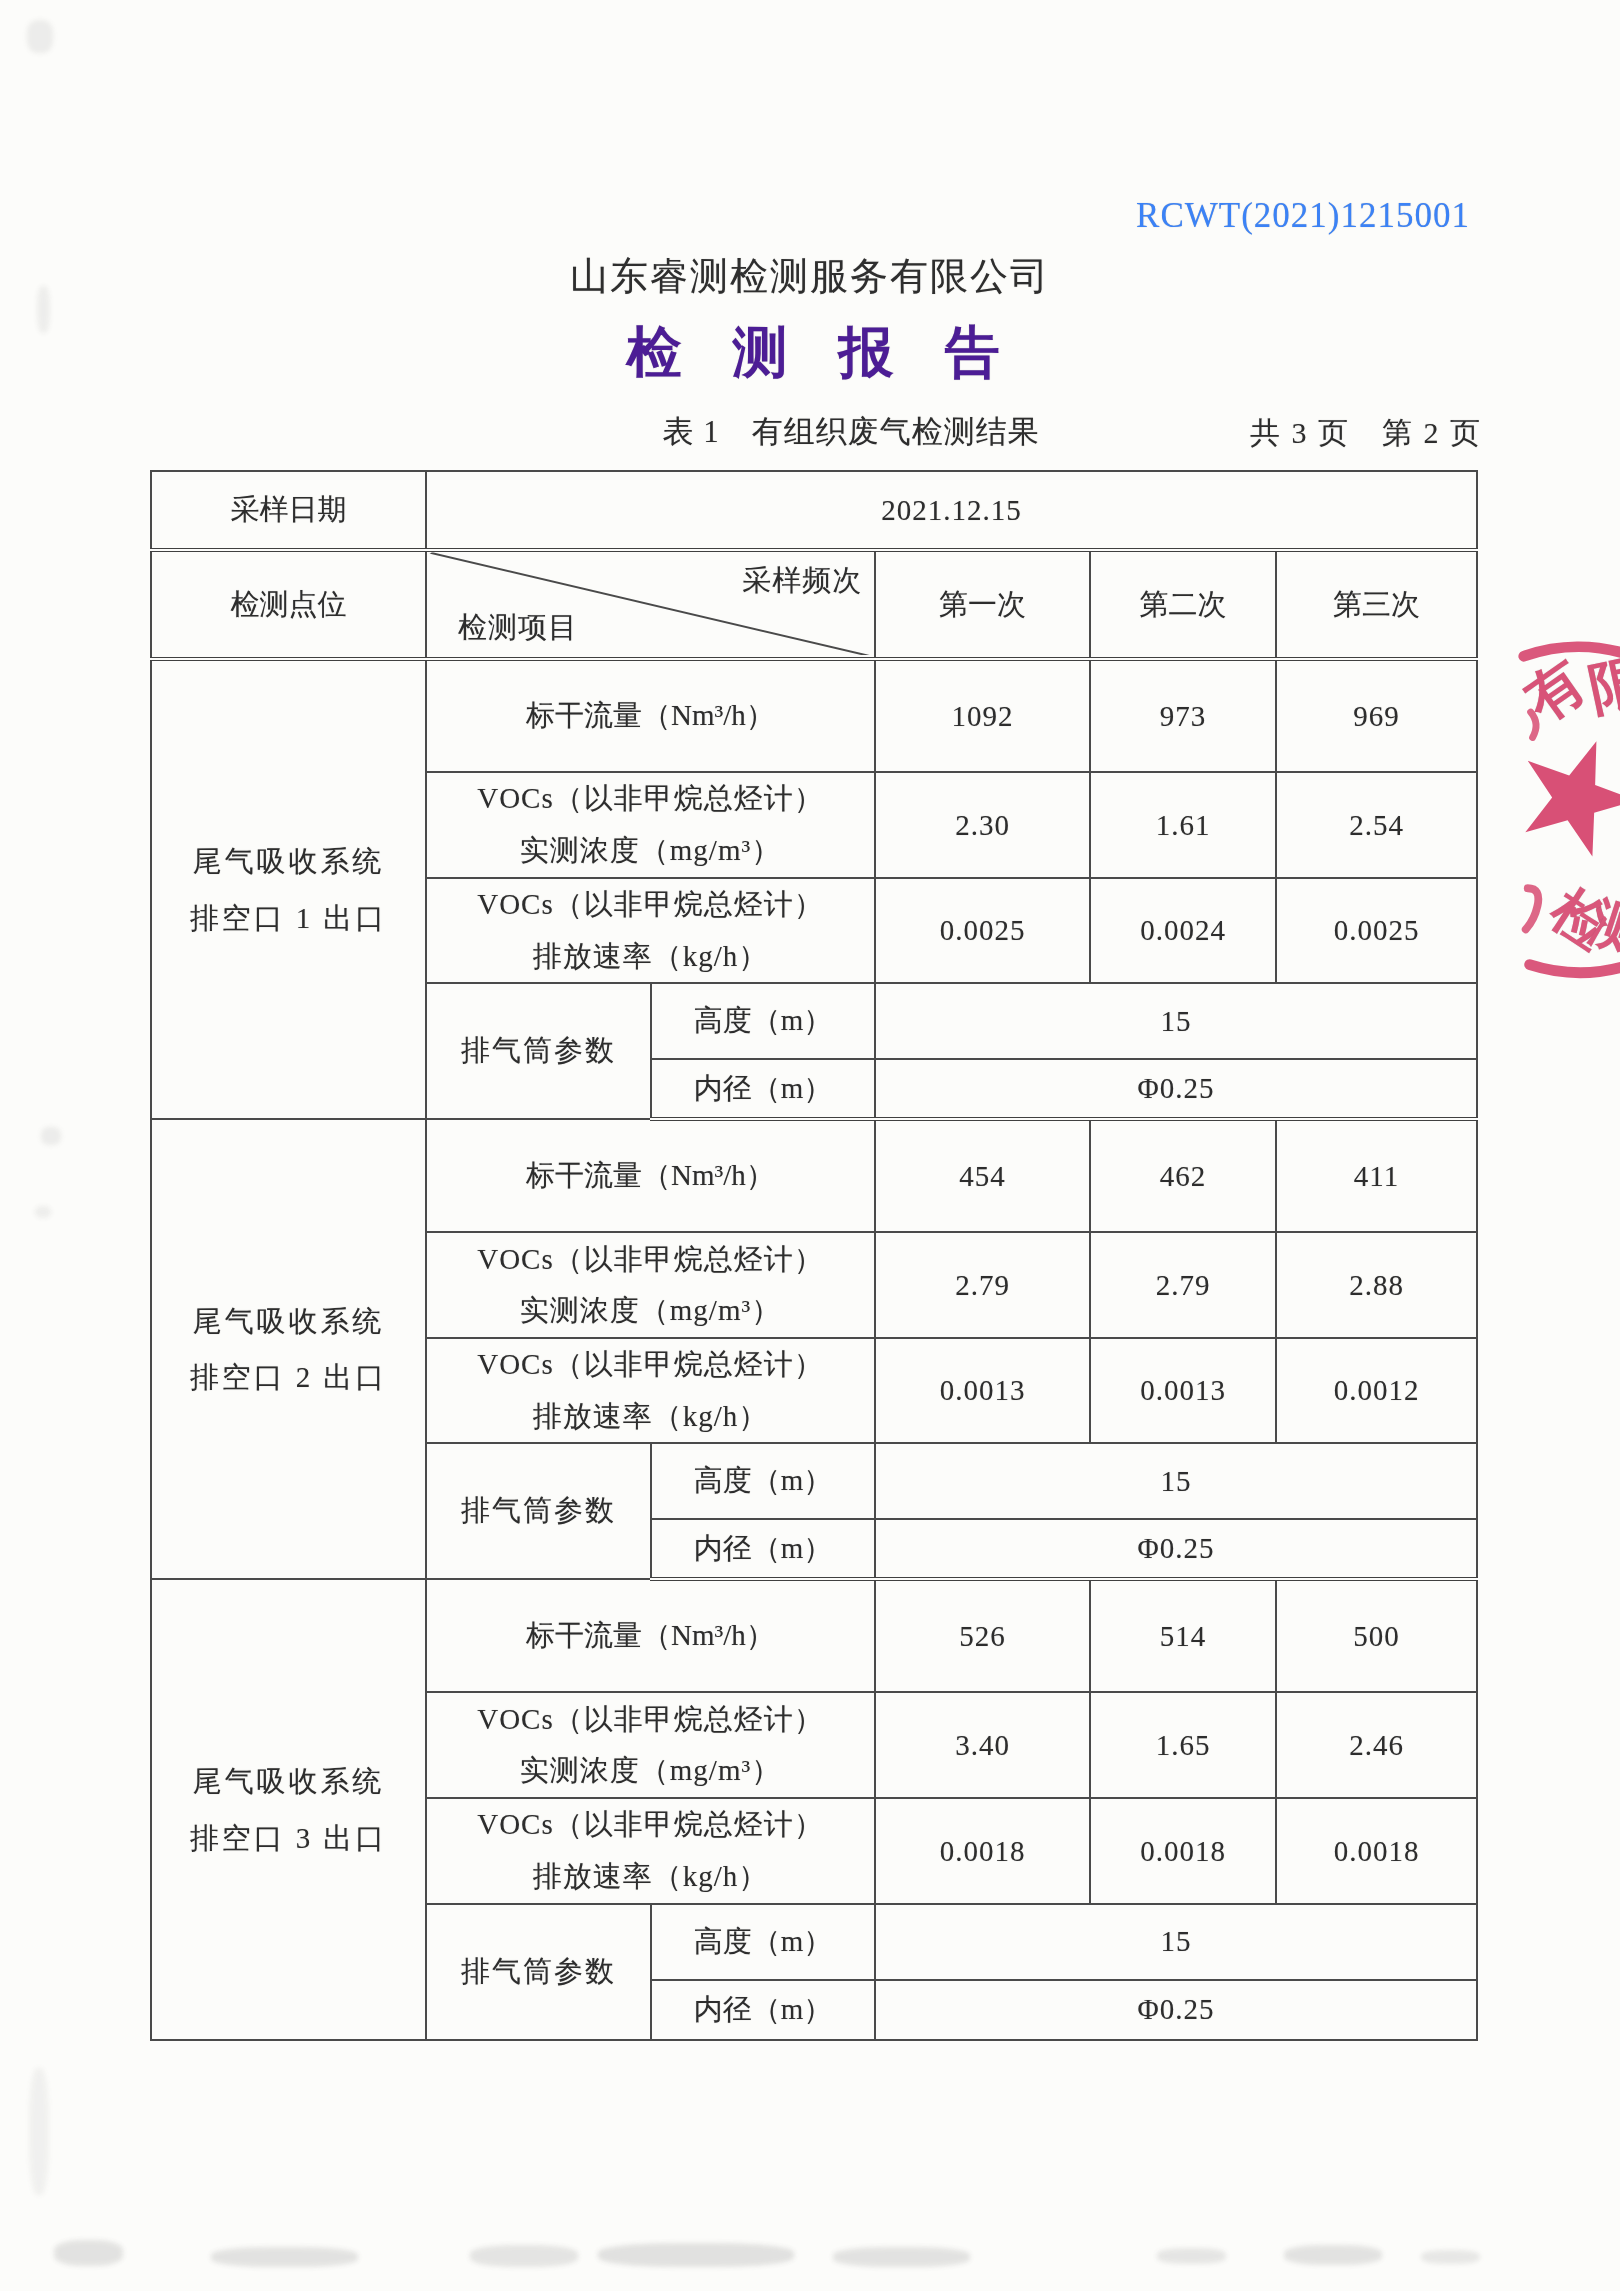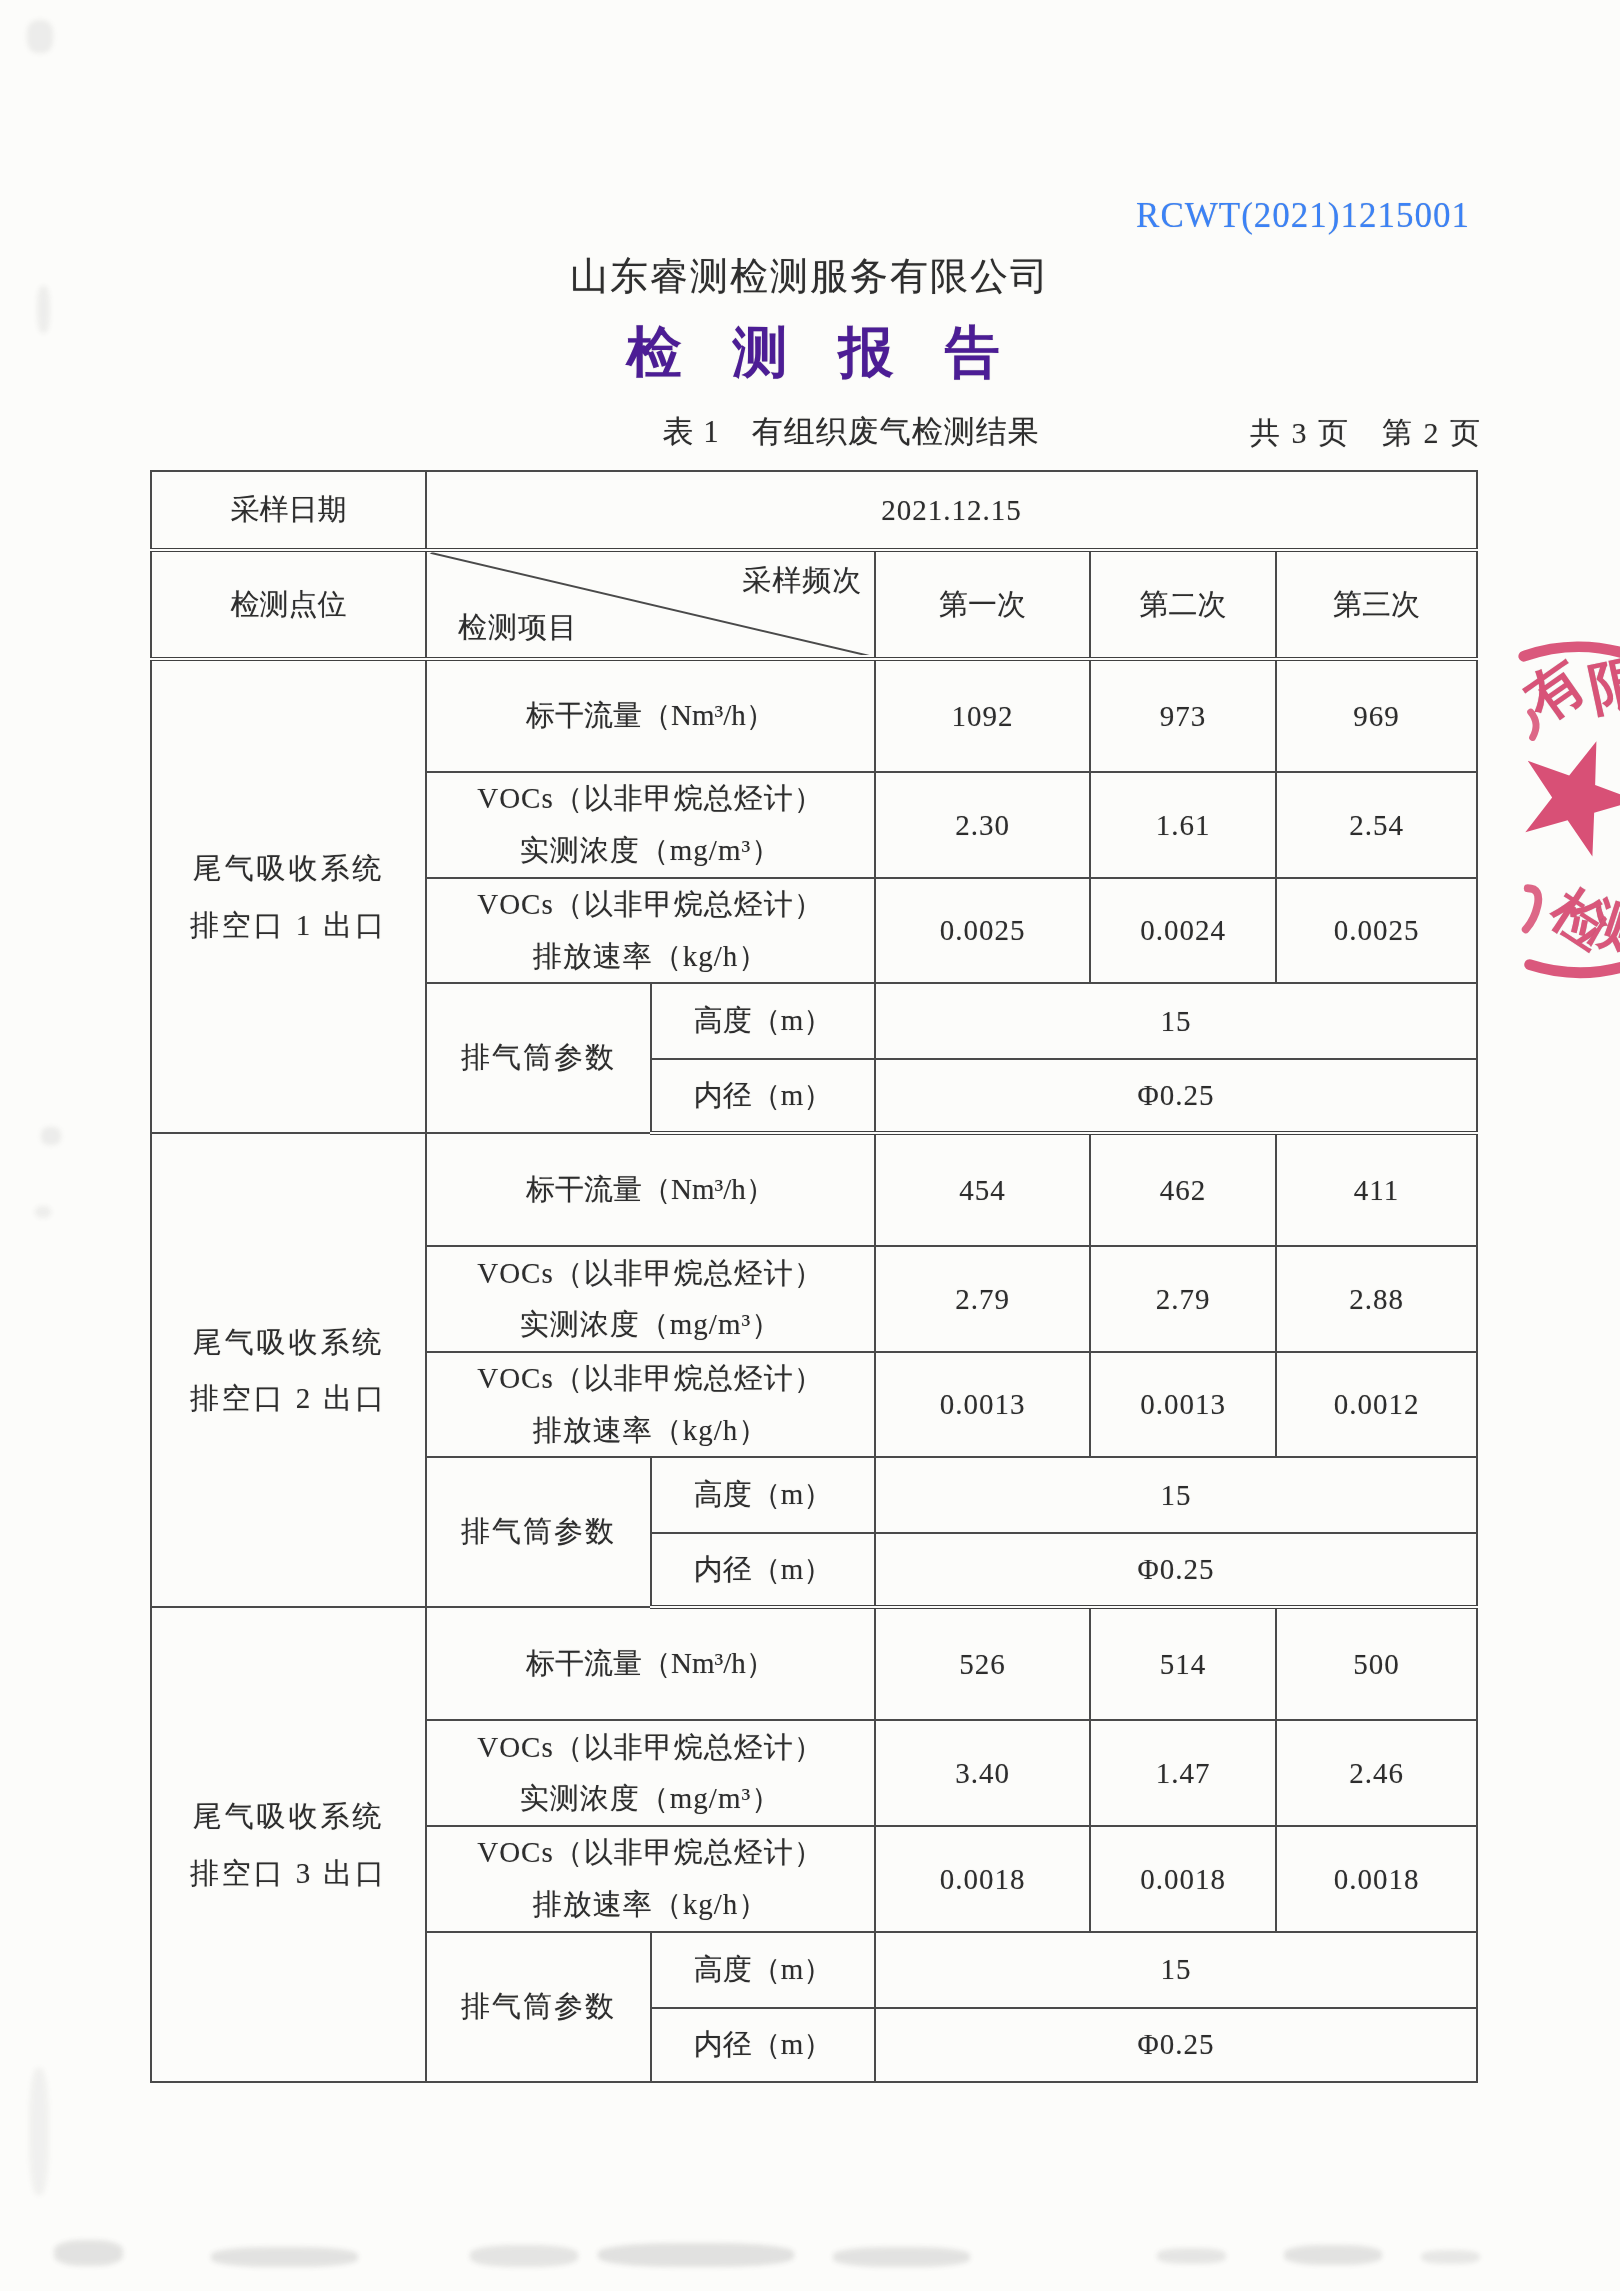--- a/index.html
+++ b/index.html
@@ -23,21 +23,21 @@
   table.report td{
     border:2px solid #4a4a4a;text-align:center;vertical-align:middle;
     padding:0;font-size:29px;color:#2d2d2d;overflow:hidden;
   }
   tr.r-date{height:79px;}
   tr.r-head{height:109px;}
   tr.r-flow{height:113px;}
   tr.r-conc{height:106px;}
   tr.r-rate{height:100px;}
   tr.r-h{height:76px;}
-  tr.r-d{height:74px;}
+  tr.r-d{height:60px;}
   tr.sep > td{border-bottom:4.9px double #404040;}
   td.val{font-size:30px;letter-spacing:1px;color:#242424;}
   td.pt div{line-height:1.95;letter-spacing:2.9px;}
   td.two div{line-height:1.78;letter-spacing:1px;}
   td.stack{letter-spacing:2px;}
   td.diag{position:relative;border-radius:8px;}
   td.diag svg.diagline{position:absolute;left:0;top:0;width:100%;height:100%;display:block;}
   td.diag .tr-label{position:absolute;top:8.8px;right:11.8px;font-size:29px;letter-spacing:1px;}
   td.diag .bl-label{position:absolute;bottom:8.8px;left:31px;font-size:29px;letter-spacing:1px;}
 
@@ -170,21 +170,21 @@
       <td class="val">526</td>
       <td class="val">514</td>
       <td class="val">500</td>
     </tr>
     <tr class="r-conc">
       <td colspan="2" class="two">
         <div>VOCs（以非甲烷总烃计）</div>
         <div>实测浓度（mg/m³）</div>
       </td>
       <td class="val">3.40</td>
-      <td class="val">1.47</td>
+      <td class="val">1.65</td>
       <td class="val">2.46</td>
     </tr>
     <tr class="r-rate">
       <td colspan="2" class="two">
         <div>VOCs（以非甲烷总烃计）</div>
         <div>排放速率（kg/h）</div>
       </td>
       <td class="val">0.0018</td>
       <td class="val">0.0018</td>
       <td class="val">0.0018</td>

